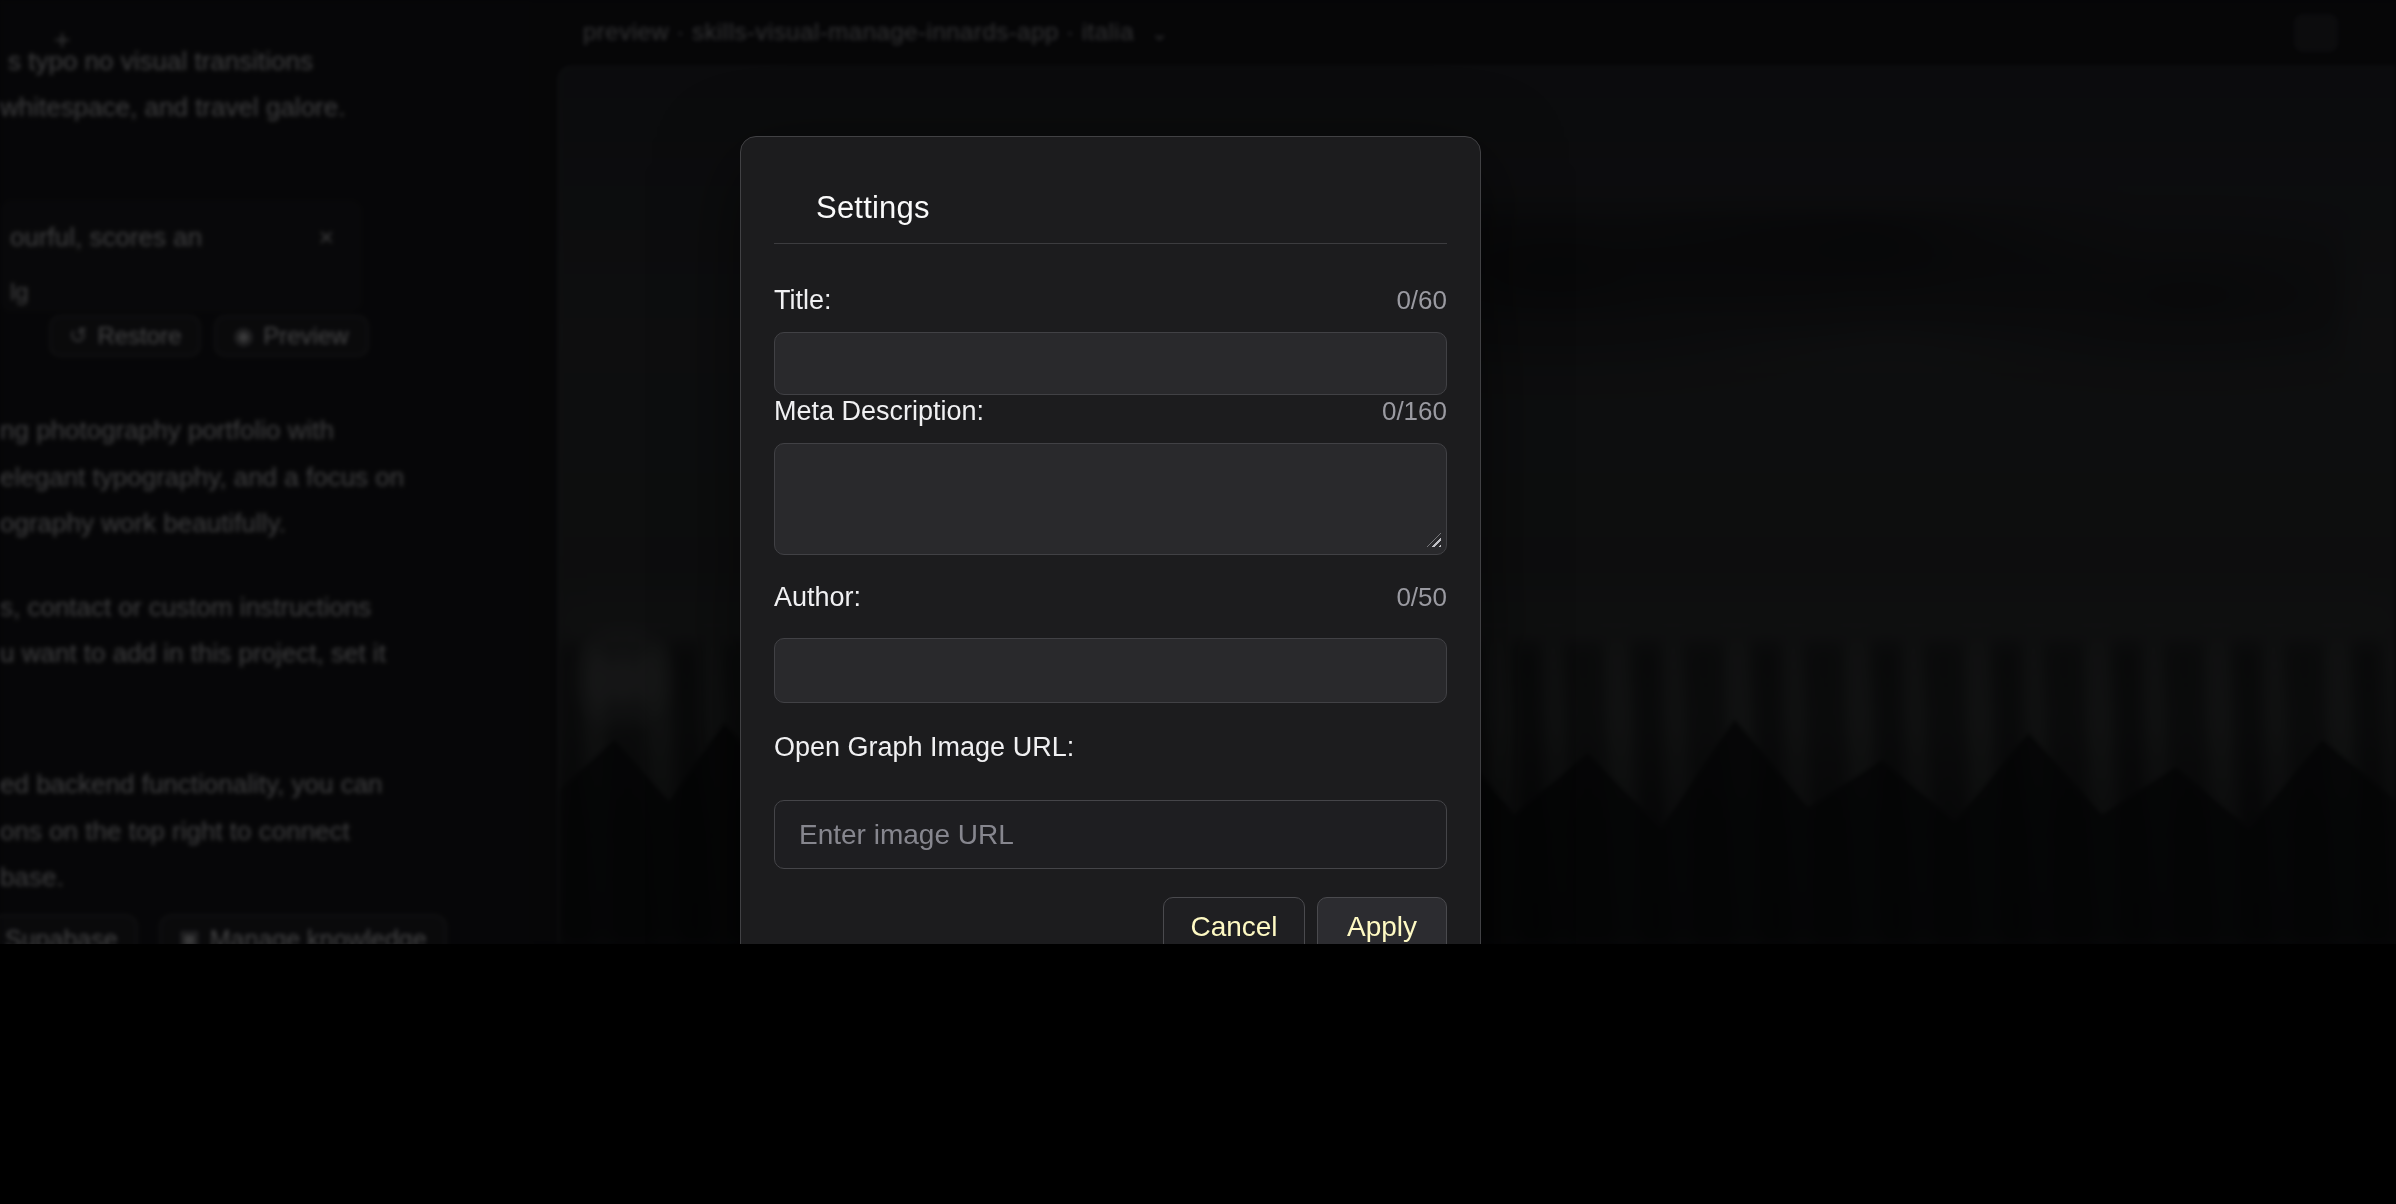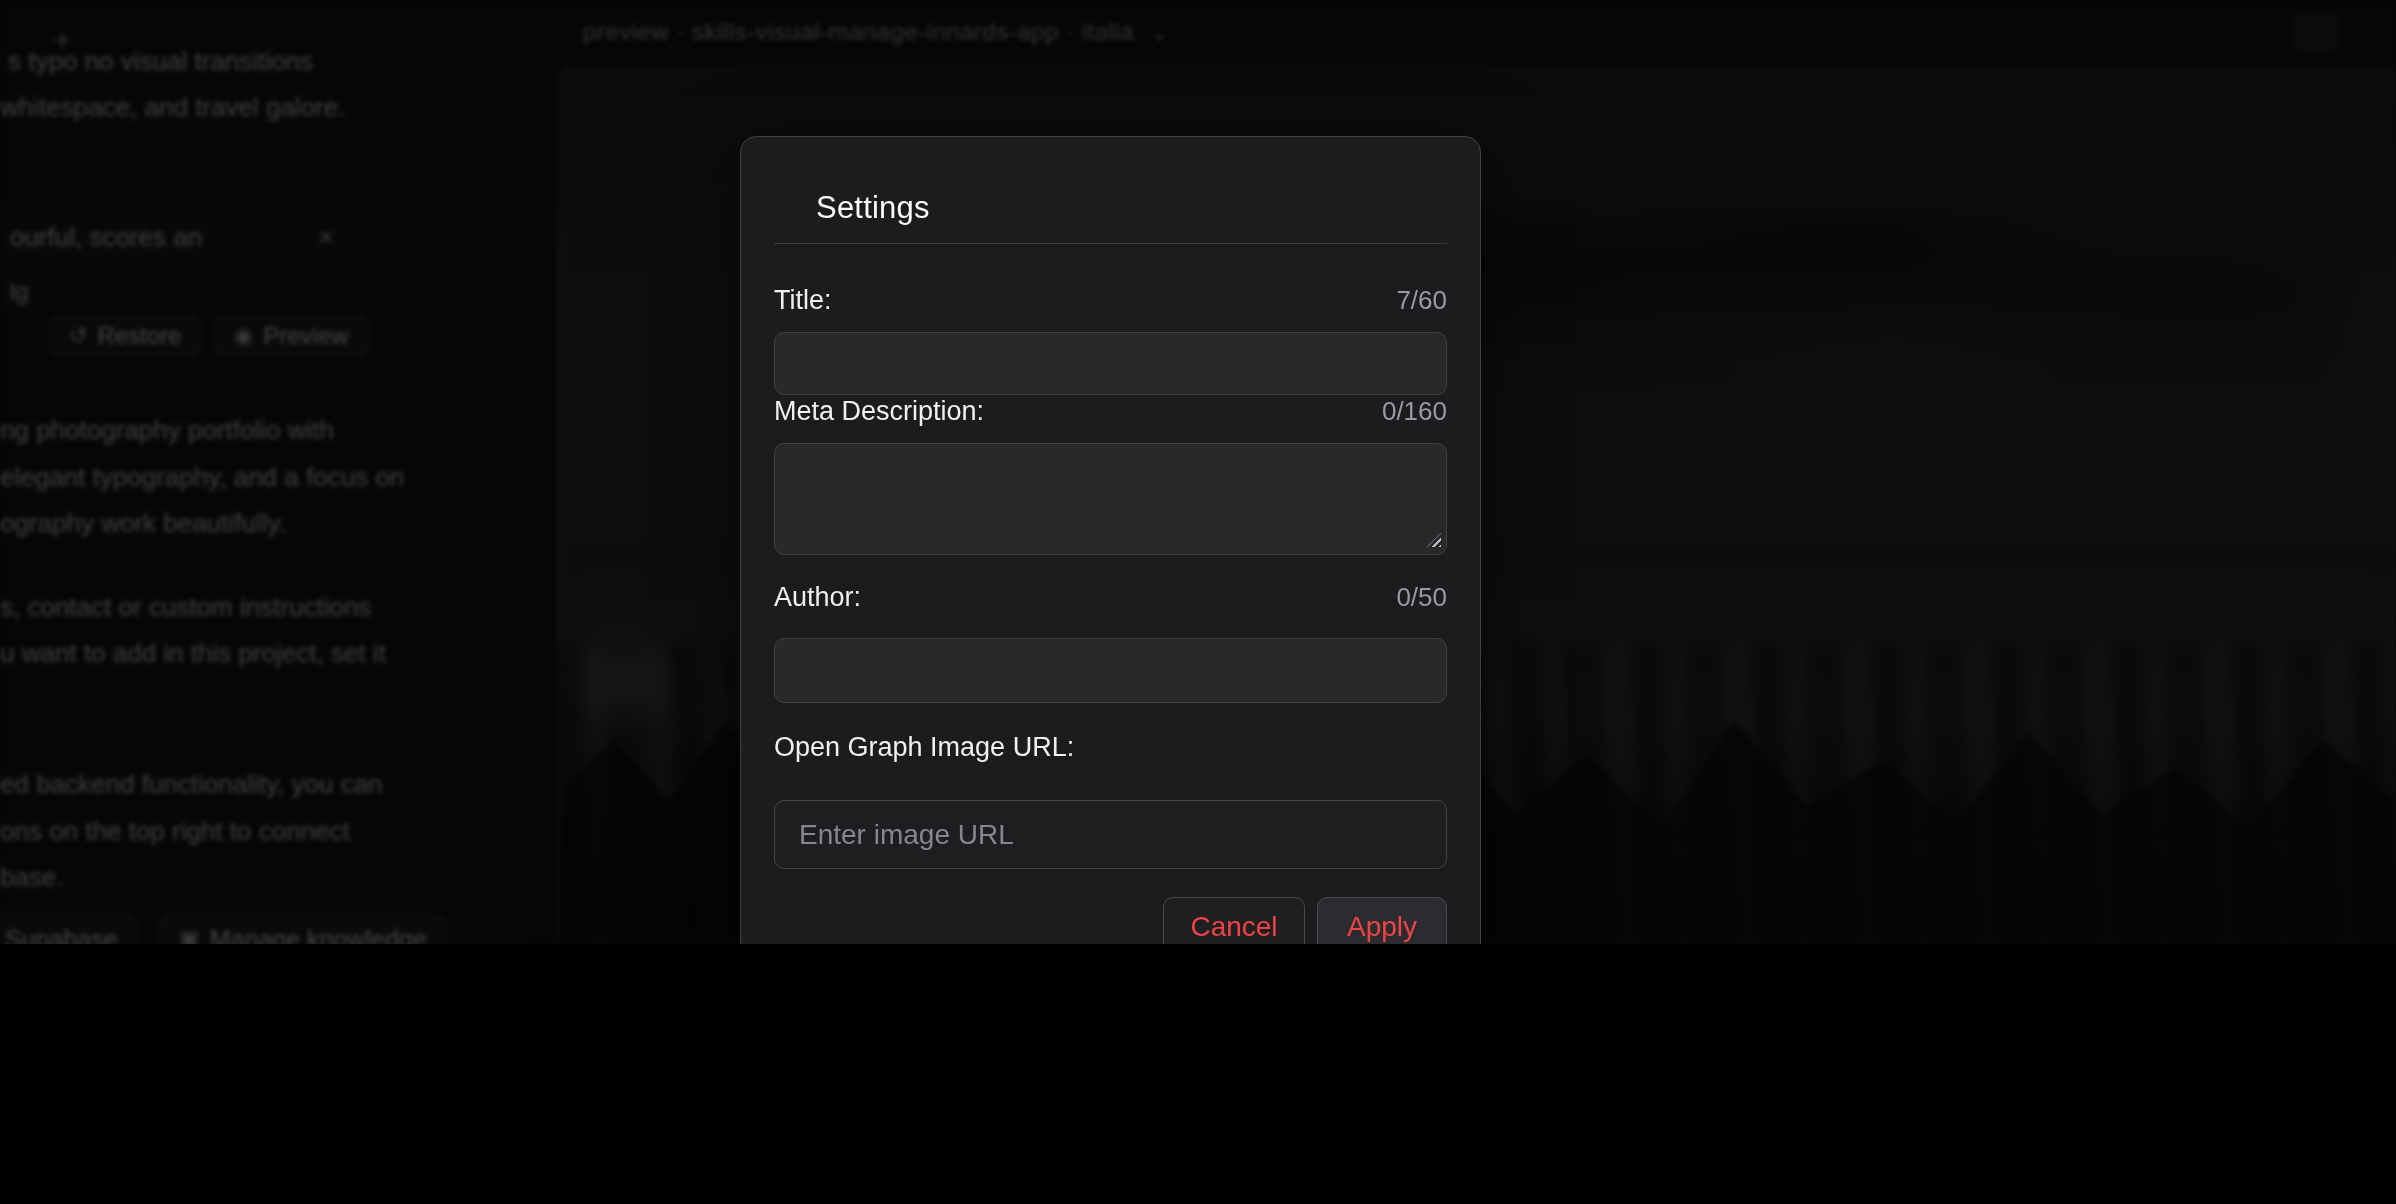--- a/index.html
+++ b/index.html
@@ -81,21 +81,21 @@
   .f-textarea{display:block;width:100%;box-sizing:border-box;height:112px;resize:none;
            background:#29292c;border:1px solid #414145;border-radius:10px;
            color:#f0f0f0;font-size:28px;padding:14px 22px;font-family:"Liberation Sans",sans-serif;outline:none;}
   .resize-grip{position:absolute;right:6px;bottom:8px;width:14px;height:14px;pointer-events:none;
            background:repeating-linear-gradient(135deg,transparent 0 3px,#c0c0c5 3px 5px);
            clip-path:polygon(100% 0,100% 100%,0 100%);}
   .f-input.url{margin-top:36px;height:69px;background:#1e1e21;border:1px solid #454549;padding:0 24px;}
   .f-input.url::placeholder{color:#86868e;opacity:1;}
   .helper{margin-top:19px;font-size:24px;letter-spacing:.2px;color:#8f8f97;}
   .btn-row{display:flex;justify-content:flex-end;gap:12px;margin-top:28px;}
-  .btn{height:59px;border-radius:10px;font-size:28px;color:#ef4444;cursor:pointer;
+  .btn{height:59px;border-radius:10px;font-size:28px;color:#fef9c3;cursor:pointer;
        font-family:"Liberation Sans",sans-serif;border:1px solid #4a4a4e;display:flex;
        align-items:center;justify-content:center;}
   .btn.cancel{width:142px;background:#1f1f22;}
   .btn.apply{width:130px;background:#2c2c30;}
 </style>
 </head>
 <body>
 
 <div class="screen">
 
@@ -170,21 +170,21 @@
   </div>
 
   <div class="overlay"></div>
 
   <div class="modal">
     <h2>Settings</h2>
     <hr class="modal-divider">
 
     <div class="label-row mt-r1">
       <span class="lbl">Title:</span>
-      <span class="cnt">7/60</span>
+      <span class="cnt">0/60</span>
     </div>
     <input class="f-input" type="text" value="" style="">
 
     <div class="label-row mt-r2">
       <span class="lbl">Meta Description:</span>
       <span class="cnt">0/160</span>
     </div>
     <div class="f-area">
       <textarea class="f-textarea" style=""></textarea>
       <div class="resize-grip"></div>

